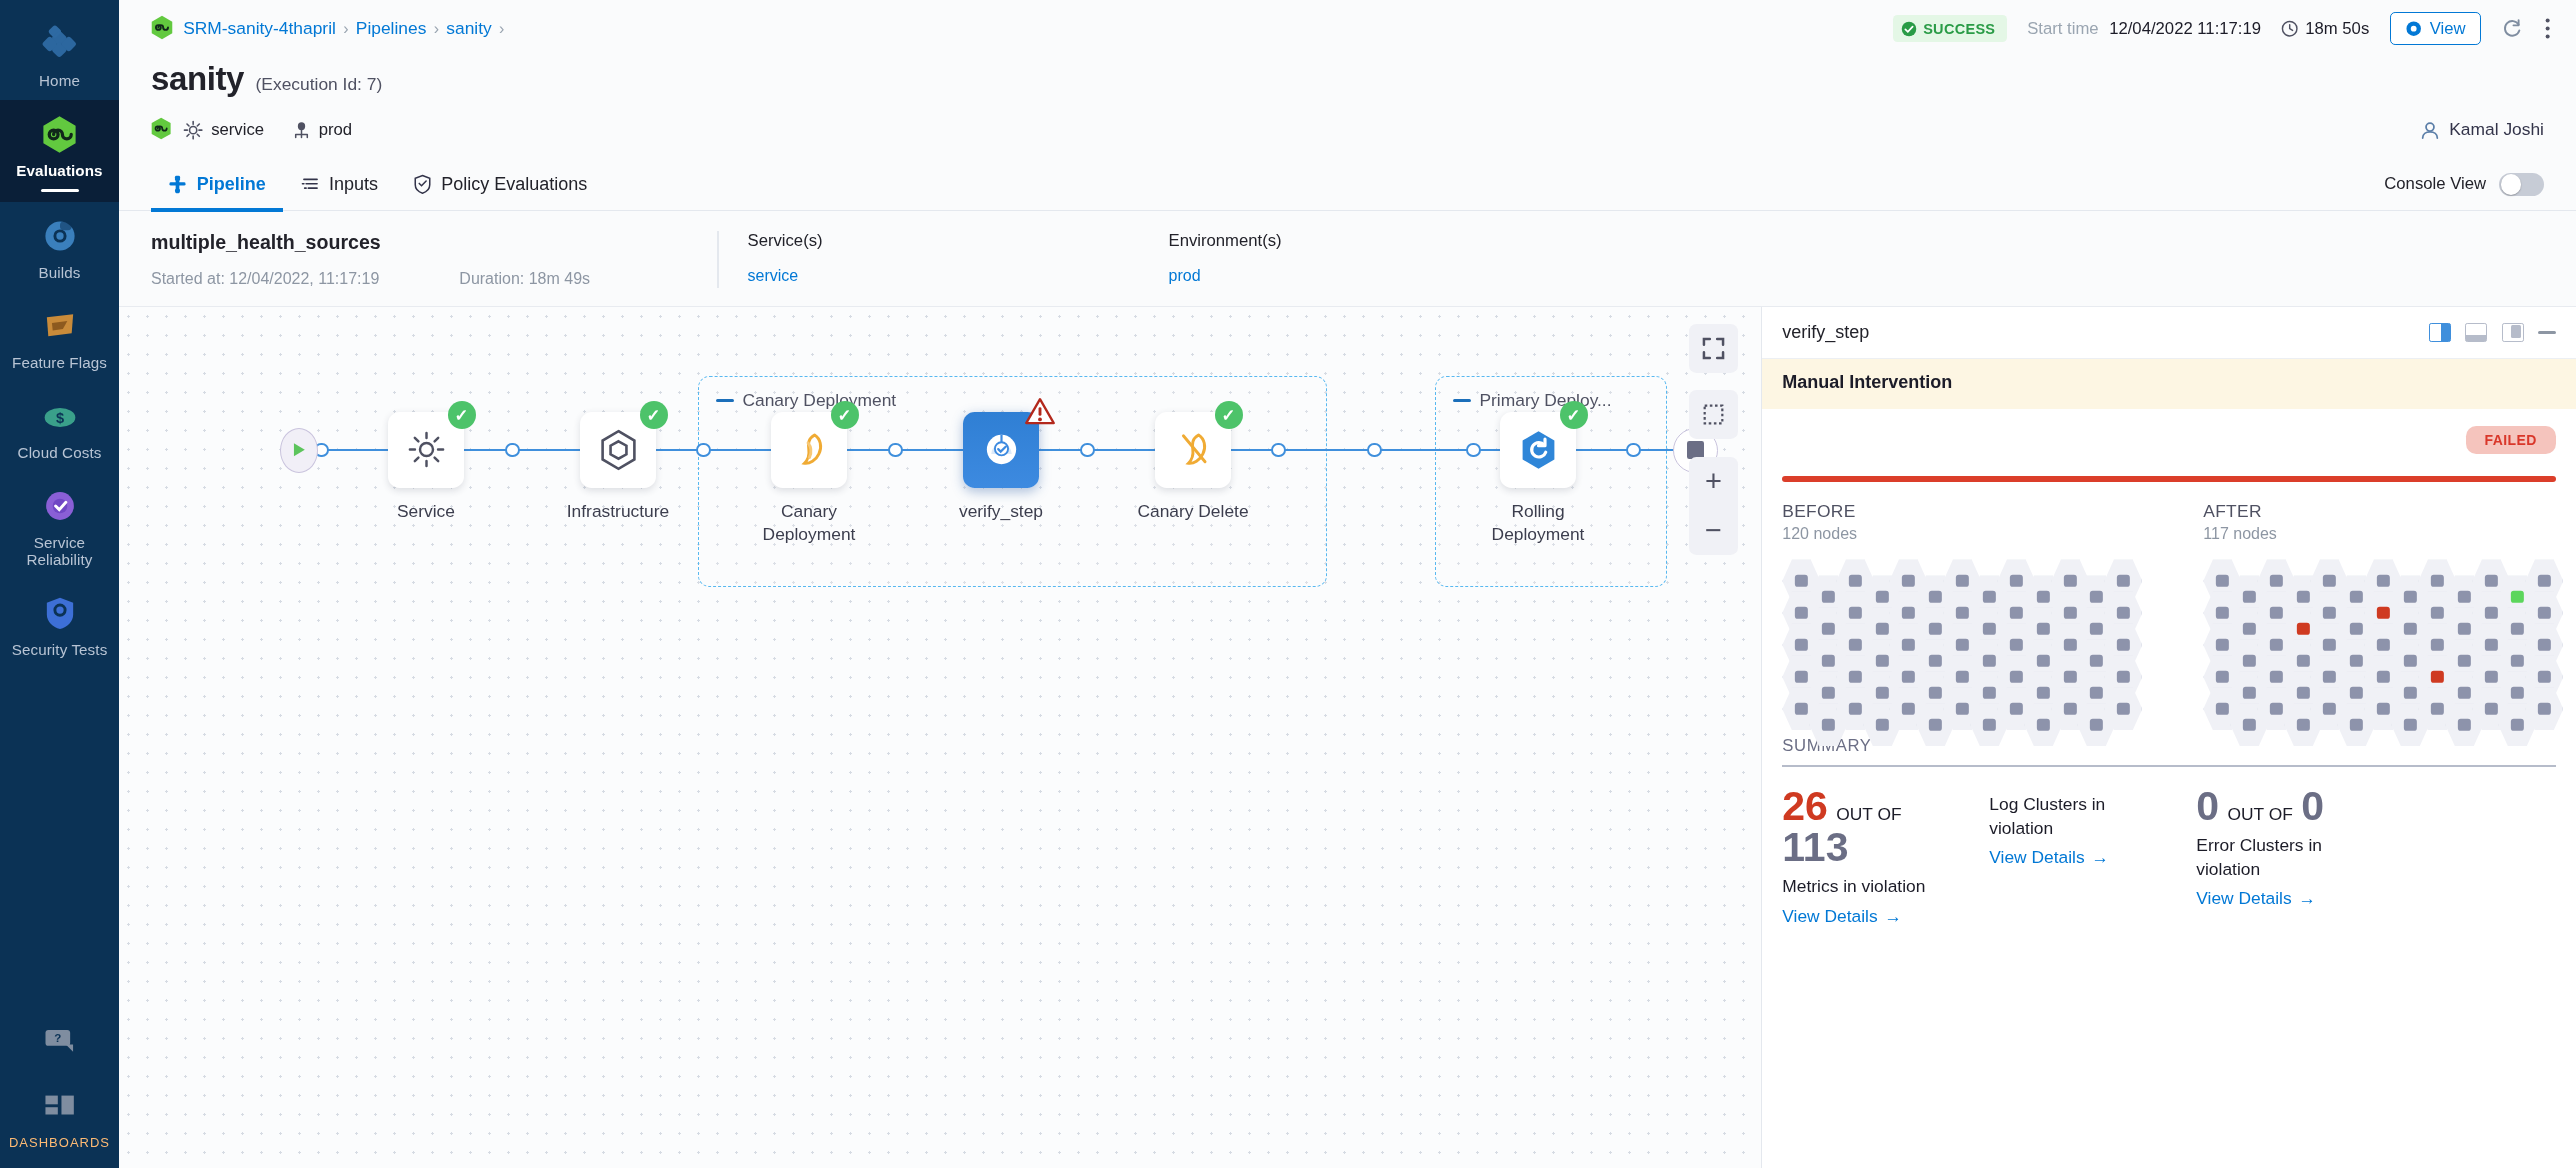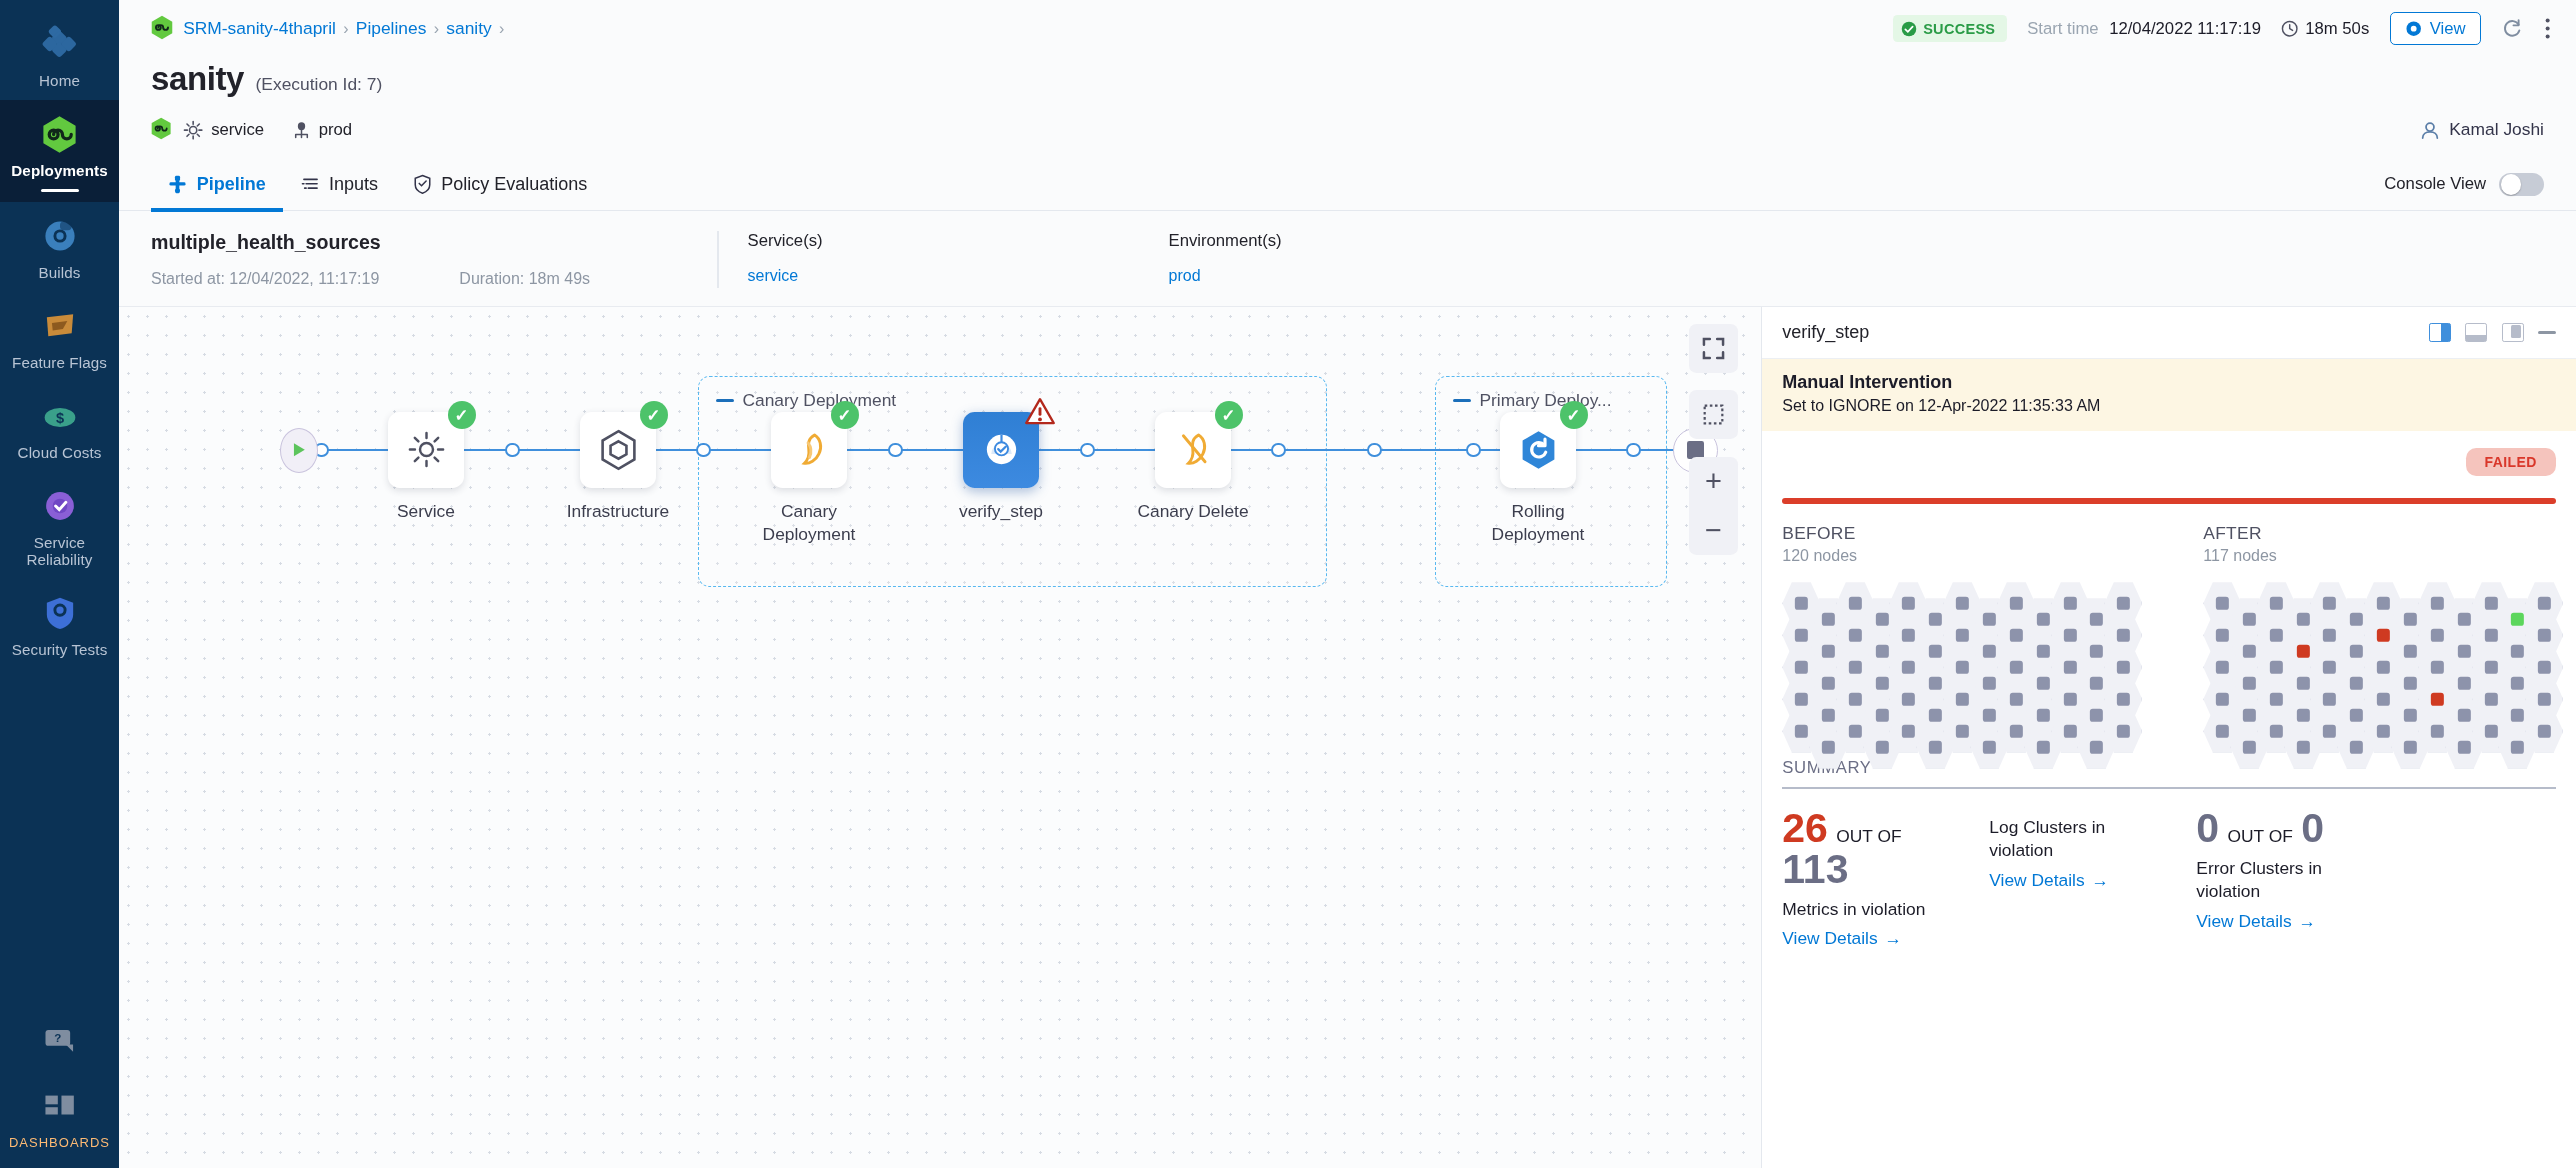--- a/index.html
+++ b/index.html
@@ -262,21 +262,21 @@
     </div>
 
     <div class="nav-item active">
       <span class="nav-icon">
         <svg width="41" height="41" viewBox="0 0 56 56">
           <polygon points="28,3 50,16 50,40 28,53 6,40 6,16" fill="#62c93f"></polygon>
           <path d="M20 28a6 6 0 0 1 12 0 6 6 0 0 0 12 0" stroke="#10261a" stroke-width="4.5" fill="none" stroke-linecap="round"></path>
           <circle cx="20" cy="28" r="6" stroke="#10261a" stroke-width="4.5" fill="none"></circle>
         </svg>
       </span>
-      <span class="nav-label">Deployments</span>
+      <span class="nav-label">Evaluations</span>
       <span class="nav-underline"></span>
     </div>
 
     <div class="nav-item">
       <span class="nav-icon">
         <svg width="38" height="38" viewBox="0 0 52 52">
           <circle cx="26" cy="26" r="20" fill="#3a7fbc"></circle>
           <circle cx="26" cy="26" r="9" fill="#0b3255"></circle>
           <circle cx="26" cy="26" r="5" fill="#3a7fbc"></circle>
           <rect x="26" y="6" width="16" height="12" rx="5" fill="#0b3255" opacity=".55"></rect>
@@ -663,21 +663,20 @@
               </span>
             <span class="layout-icon">
                 <span class="li-box"></span>
               </span>
             <span class="minus-icon"></span>
           </span>
         </div>
 
         <div class="mi-banner">
           <div class="mi-title">Manual Intervention</div>
-          <div class="mi-sub">Set to IGNORE on 12-Apr-2022 11:35:33 AM</div>
         </div>
 
         <div class="panel-body">
           <div class="run-row">
             <span class="badge-failed">FAILED</span>
           </div>
 
           <div class="fail-bar"></div>
 
           <div class="ba-wrap">

